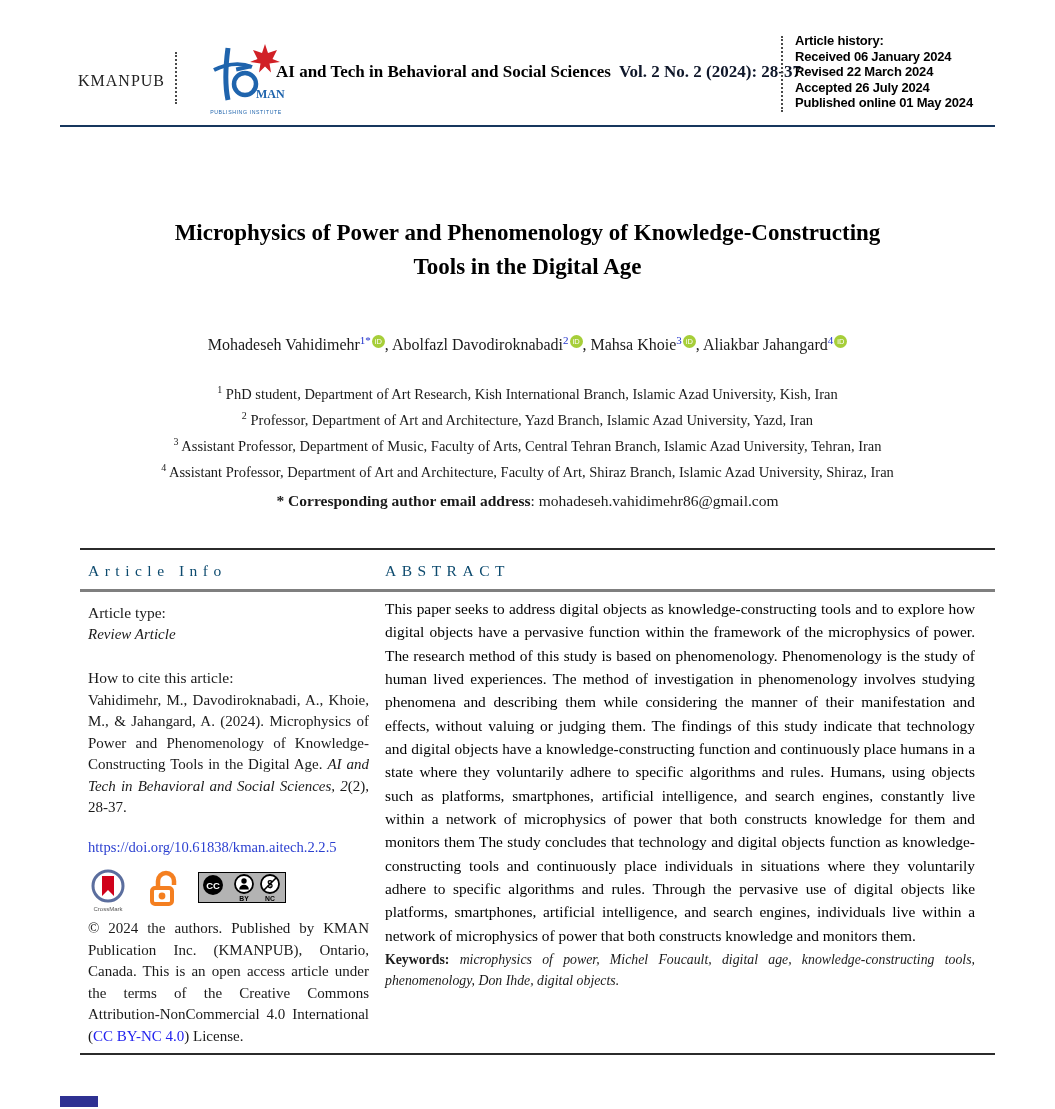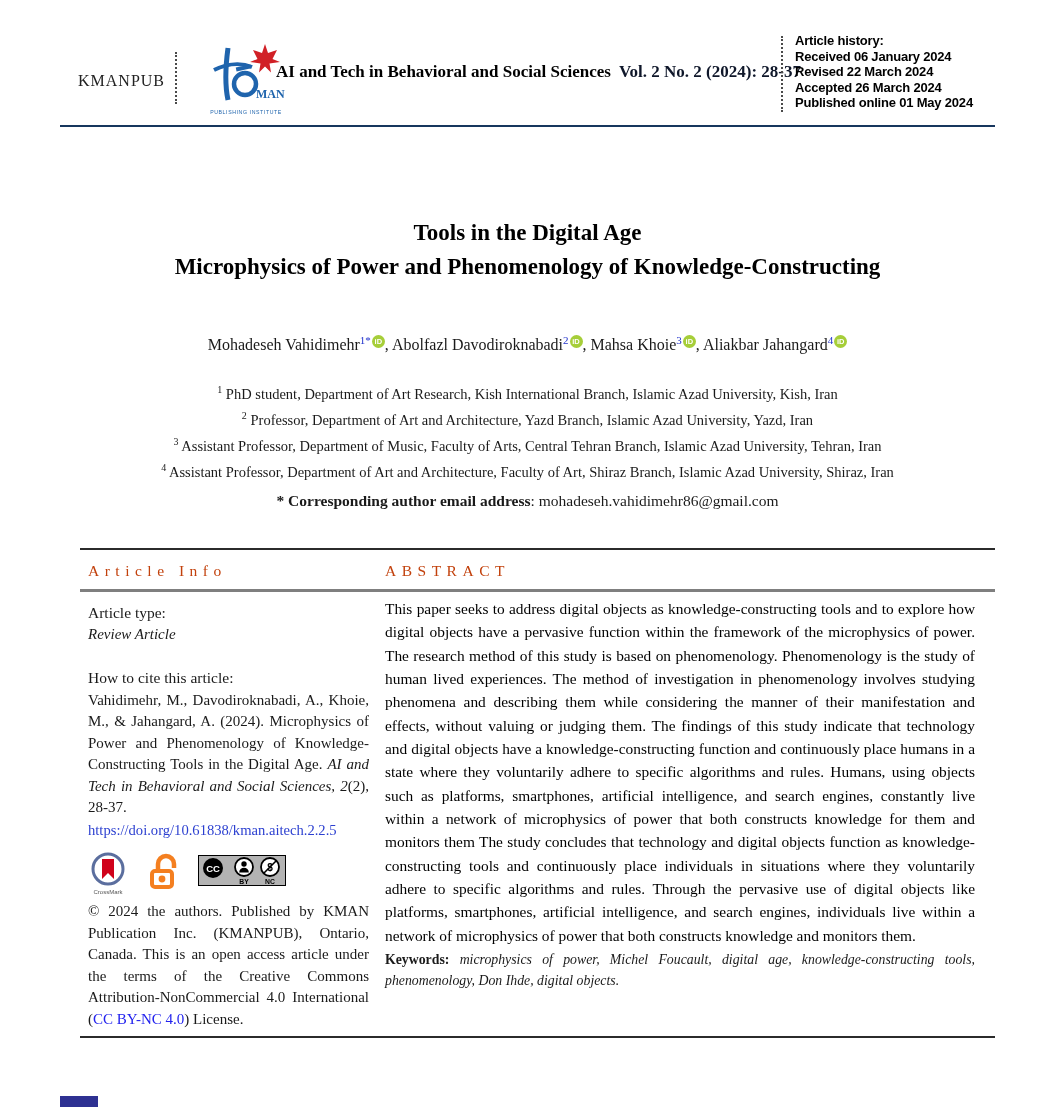--- a/index.html
+++ b/index.html
@@ -19,43 +19,43 @@
            font-family:"Liberation Sans", sans-serif;font-weight:bold;
            font-size:13px;line-height:15.6px;color:#000;letter-spacing:-0.2px;}
   .header-rule{position:absolute;left:60px;top:125px;width:935px;height:2px;background:#17365d;}
 
   
   .paper-title{position:absolute;left:60px;top:216px;width:935px;text-align:center;
                font-weight:bold;font-size:23px;line-height:34px;color:#000;}
   .authors{position:absolute;left:60px;top:334px;width:935px;text-align:center;font-size:16px;}
   .authors sup{color:#2233cc;font-size:11px;}
   .orcid{display:inline-block;width:13px;height:13px;border-radius:50%;background:#a6ce39;
-         color:#fff;font-family:"Liberation Sans", sans-serif;font-size:7.5px;font-weight:bold;
+         color:#fff;font-family:"Liberation Sans", sans-serif;font-size:7.5px;font-weight:normal;
          text-align:center;line-height:13px;vertical-align:super;margin-left:1px;cursor:pointer;}
   .affils{position:absolute;left:60px;top:379px;width:935px;text-align:center;
           font-size:14.5px;line-height:21.3px;}
   .affils sup{font-size:10px;}
   .corresponding{position:absolute;left:60px;top:492px;width:935px;text-align:center;font-size:15.5px;}
   .corresponding .lbl{font-weight:bold;}
 
   
   .tbl{position:absolute;left:80px;top:548px;width:915px;border-top:2px solid #2b2b2b;}
   .tbl-head{display:flex;border-bottom:3px solid #7f7f7f;}
   .tbl-head .h-left{width:305px;padding:12px 0 9px 8px;box-sizing:border-box;}
   .tbl-head .h-right{flex:1;padding:12px 0 9px 0;}
-  .sec-heading{font-size:15.5px;letter-spacing:5.5px;color:#c2410c;}
+  .sec-heading{font-size:15.5px;letter-spacing:5.5px;color:#0c4a6e;}
   .tbl-body{display:flex;}
   .col-left{width:305px;box-sizing:border-box;padding:10px 16px 0 8px;font-size:15px;line-height:21.5px;}
   .col-right{flex:1;box-sizing:border-box;padding:5px 20px 0 0;}
   .blk-label{font-weight:normal;font-size:15.5px;}
   .article-type{font-style:italic;}
   .cite-block{margin-top:22px;}
   .citation{text-align:justify;margin-top:1px;}
   .citation .it{font-style:italic;}
-  .doi-link{display:block;color:#2b3fd0;font-size:14.6px;text-decoration:none;margin-top:1px;cursor:pointer;}
+  .doi-link{display:block;color:#2b3fd0;font-size:14.6px;text-decoration:none;margin-top:18px;cursor:pointer;}
   .badges{margin-top:10px;display:flex;align-items:flex-start;gap:20px;height:48px;}
   .license{text-align:justify;margin-top:2px;}
   .license a{color:#2222ee;text-decoration:none;cursor:pointer;}
   .abstract-text{font-size:15.4px;line-height:23.35px;text-align:justify;color:#000;}
   .keywords{margin-top:2px;font-size:13.8px;line-height:21px;text-align:justify;font-style:italic;}
   .keywords .kw-label{font-weight:bold;font-style:normal;}
   .tbl-bottom{border-bottom:2px solid #2b2b2b;padding-bottom:6px;}
 
   .footer-bar{position:absolute;left:60px;top:1096px;width:38px;height:11px;background:#2e3192;}
 </style>
@@ -85,29 +85,29 @@
     <span class="journal-title">AI and Tech in Behavioral and Social Sciences</span>
     <span class="journal-issue">Vol. 2 No. 2 (2024): 28-37</span>
   </div>
 
   <div class="vdiv vdiv2"></div>
 
   <div class="history">
     <div>Article history:</div>
     <div>Received 06 January 2024</div>
     <div>Revised 22 March 2024</div>
-    <div>Accepted 26 March 2024</div>
+    <div>Accepted 26 July 2024</div>
     <div>Published online 01 May 2024</div>
   </div>
 
   <div class="header-rule"></div>
 
   <div class="paper-title">
+    <div>Microphysics of Power and Phenomenology of Knowledge-Constructing</div>
     <div>Tools in the Digital Age</div>
-    <div>Microphysics of Power and Phenomenology of Knowledge-Constructing</div>
   </div>
 
   <div class="authors">
     <span>Mohadeseh Vahidimehr</span><sup>1*</sup><span class="orcid">iD</span><span>, </span>
     <span>Abolfazl Davodiroknabadi</span><sup>2</sup><span class="orcid">iD</span><span>, </span>
     <span>Mahsa Khoie</span><sup>3</sup><span class="orcid">iD</span><span>, </span>
     <span>Aliakbar Jahangard</span><sup>4</sup><span class="orcid">iD</span>
   </div>
 
   <div class="affils">

